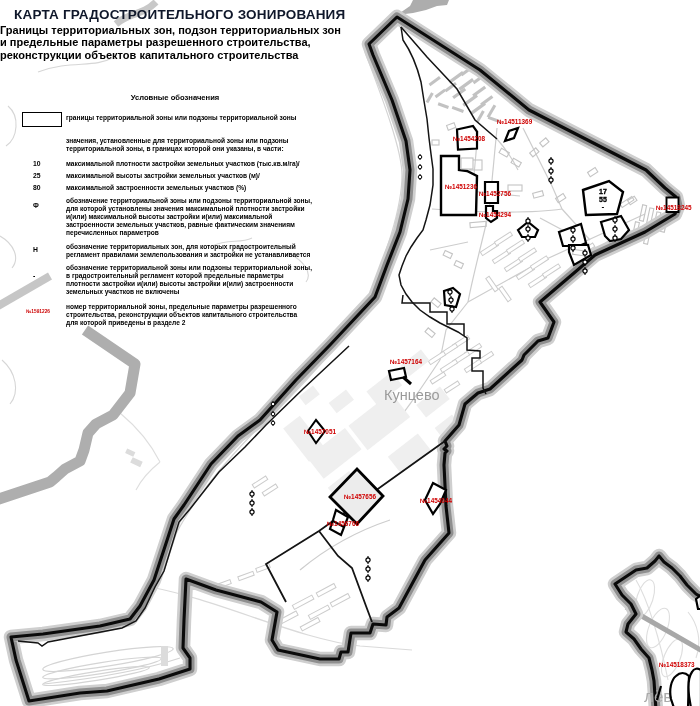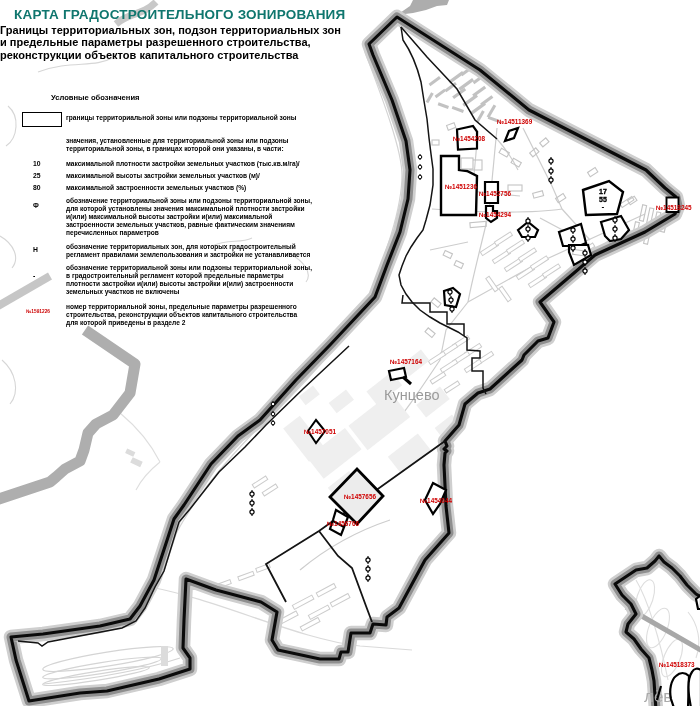--- a/index.html
+++ b/index.html
@@ -1,22 +1,22 @@
 <!DOCTYPE html>
 <html><head>
 <meta charset="utf-8">
 <style>
 html,body{margin:0;padding:0;background:#fff;}
 #page{position:relative;width:700px;height:706px;overflow:hidden;background:#fff;font-family:"Liberation Sans",sans-serif;}
 #mapsvg{position:absolute;left:0;top:0;}
 #titleblock{position:absolute;left:0;top:0;width:360px;z-index:5;}
-h1{font-size:13.5px;font-weight:bold;color:#0f766e;margin:7px 0 2px 14px;letter-spacing:0.2px;white-space:nowrap;}
+h1{font-size:13.5px;font-weight:bold;color:#0f172a;margin:7px 0 2px 14px;letter-spacing:0.2px;white-space:nowrap;}
 .sub{font-size:11px;font-weight:bold;color:#000;text-align:left;line-height:12.3px;margin:0;width:356px;}
 #legend{position:absolute;left:0;top:93px;width:350px;z-index:5;font-weight:bold;color:#000;}
-#legend .hd{font-size:7.6px;margin-left:51px;}
+#legend .hd{font-size:7.6px;text-align:center;}
 .lrow{position:absolute;font-size:6.6px;line-height:7.9px;}
 .sym{position:absolute;font-size:6.8px;left:33px;width:20px;}
 .red{color:#cc0000;}
 </style>
 </head>
 <body>
 <div id="page">
 
 <svg id="mapsvg" width="700" height="706" viewBox="0 0 700 706">
 <rect x="0" y="0" width="700" height="706" fill="#ffffff"></rect>

